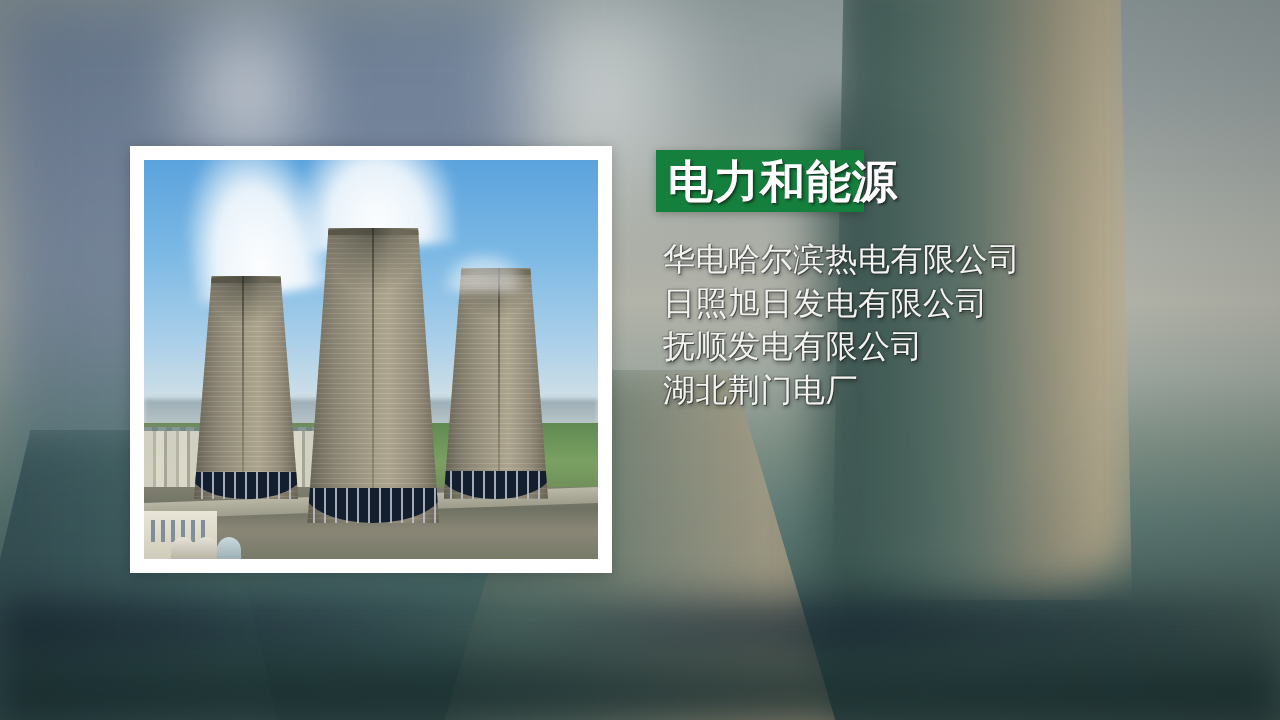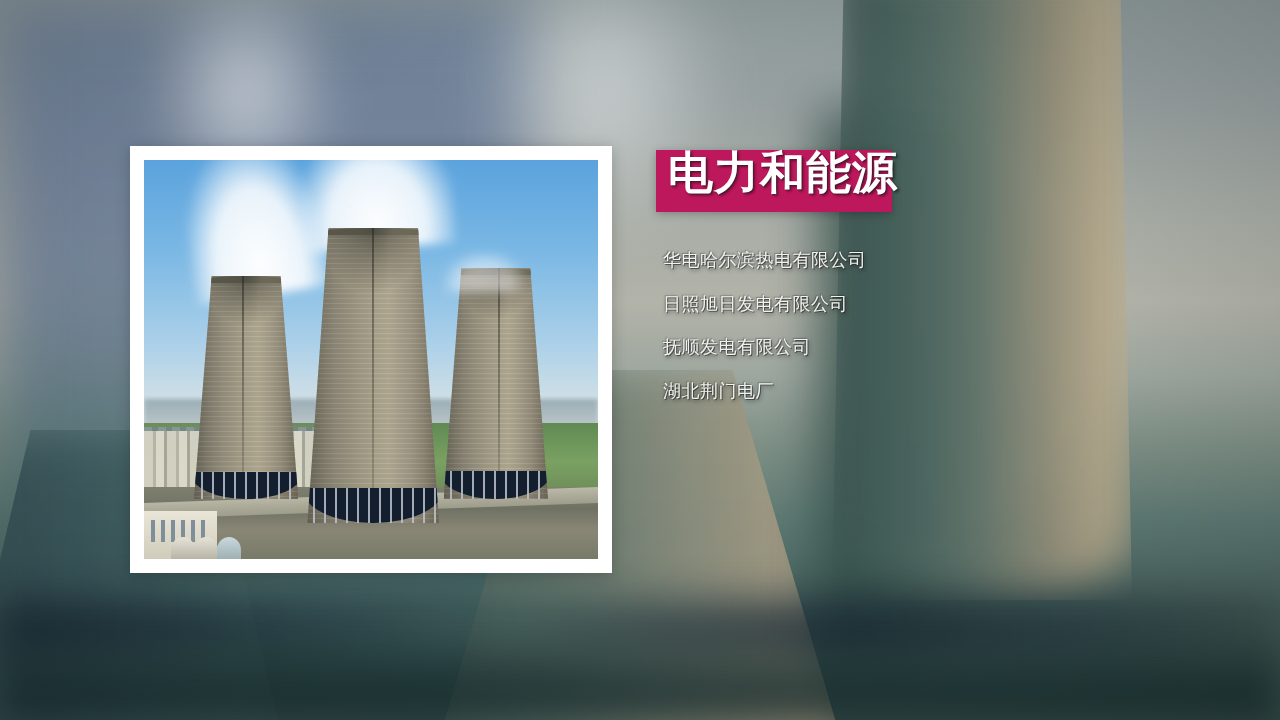--- a/index.html
+++ b/index.html
@@ -262,23 +262,23 @@
     filter:blur(5px);
   }
   .plume-a { left:9%;  top:-4%; width:30%; height:38%; transform:rotate(-9deg); }
   .plume-b { left:34%; top:-8%; width:34%; height:30%; transform:rotate(-4deg); }
   .plume-c { left:66%; top:23%; width:18%; height:10%; opacity:.55; }
 
   
   .title-banner {
     position:absolute;
     left:656px; top:150px;
-    width:236px; height:62px;
-    background:#be185d;
-    display:flex; 
+    width:208px; height:62px;
+    background:#15803d;
+    display:flex; align-items:center;
     box-shadow:0 2px 8px rgba(0,0,0,.25);
   }
   .title-text {
     padding-left:12px;
     font-size:45px;
     line-height:1;
     letter-spacing:1px;
     color:#ffffff;
     font-family:"DejaVu Serif", serif;
     font-weight:700;
@@ -287,21 +287,21 @@
        2px 2px 3px rgba(0,0,0,.45);
     white-space:nowrap;
   }
 
   .company-list {
     position:absolute;
     left:663px; top:238px;
     width:420px;
   }
   .company-item {
-    font-size:18px;
+    font-size:32px;
     line-height:43.5px;
     color:#f2f2f0;
     font-family:"DejaVu Sans", sans-serif;
     letter-spacing:.5px;
     white-space:nowrap;
     text-shadow:
       1px 1px 0 rgba(35,38,35,.6),
       1px 2px 4px rgba(0,0,0,.55),
       -1px -1px 1px rgba(0,0,0,.25);
   }

